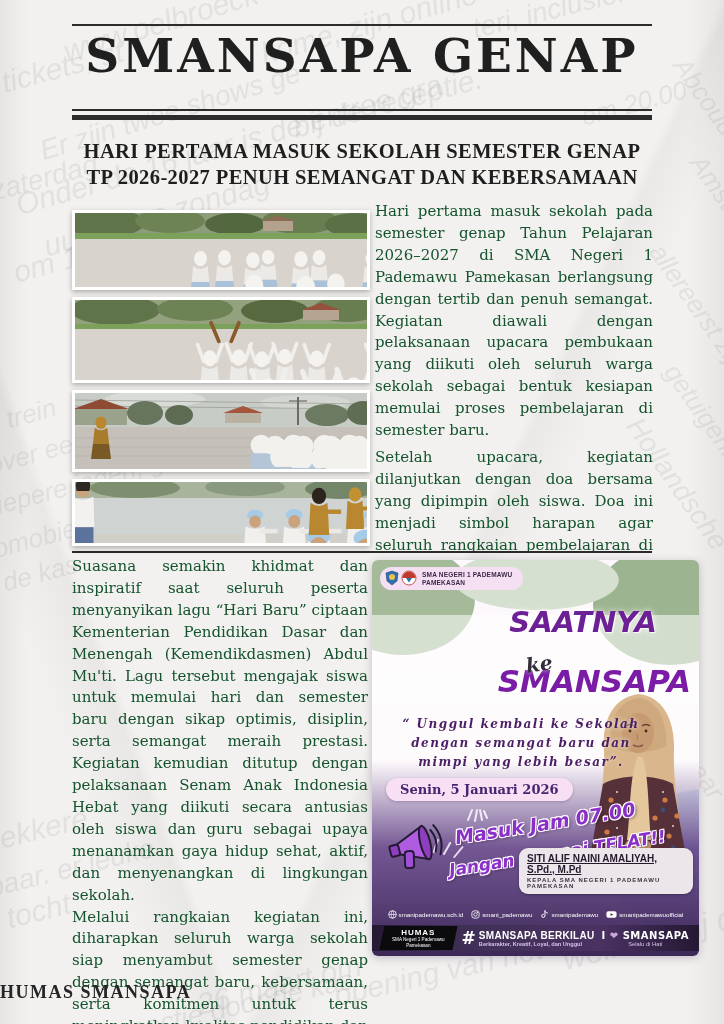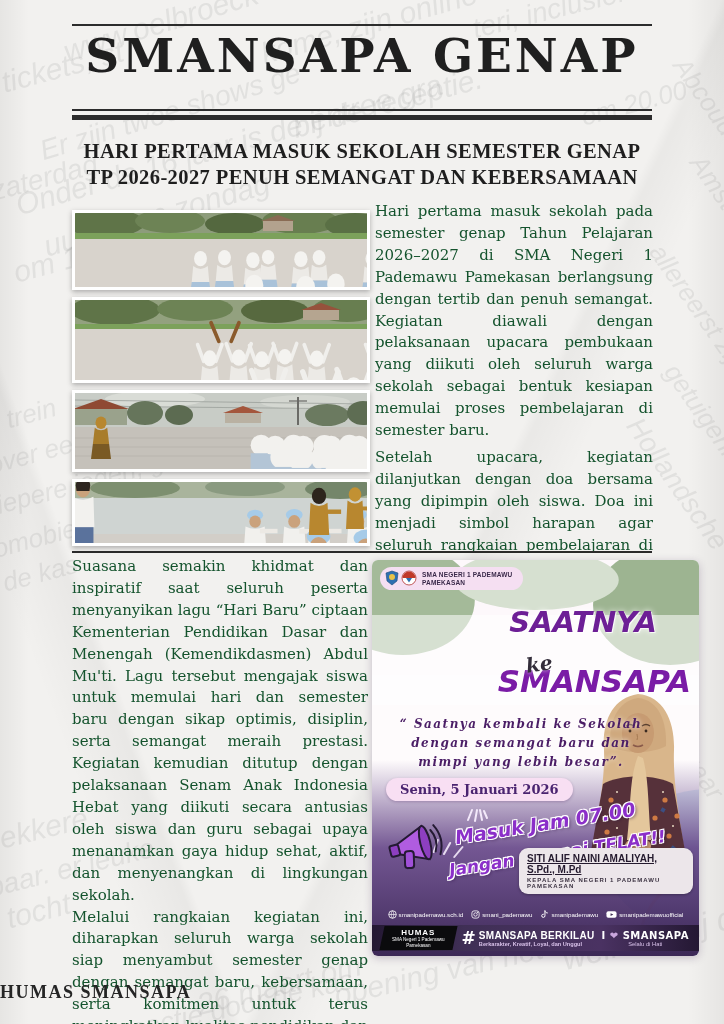--- a/index.html
+++ b/index.html
@@ -433,21 +433,21 @@
       <div class="p-badge-text">
         <div>SMA NEGERI 1 PADEMAWU</div>
         <div>PAMEKASAN</div>
       </div>
     </div>
 
     <div class="p-t1">SAATNYA</div>
     <div class="p-ke">ke</div>
     <div class="p-t3">SMANSAPA</div>
 
-    <div class="p-quote">“ Saatnya kembali ke Sekolah dengan semangat baru dan mimpi yang lebih besar”.</div>
+    <div class="p-quote">“ Unggul kembali ke Sekolah dengan semangat baru dan mimpi yang lebih besar”.</div>
 
     <div class="p-date">Senin, 5 Januari 2026</div>
 
     <svg class="p-rays" width="26" height="20" viewBox="0 0 26 20">
       <g stroke="#f3e9fa" stroke-width="2" stroke-linecap="round">
         <path d="M4 16 L8 6 M11 17 L13 6 M18 16 L16 6 M23 14 L20 7"></path>
       </g>
     </svg>
 
     <svg class="p-mega" width="64" height="58" viewBox="0 0 64 58">

